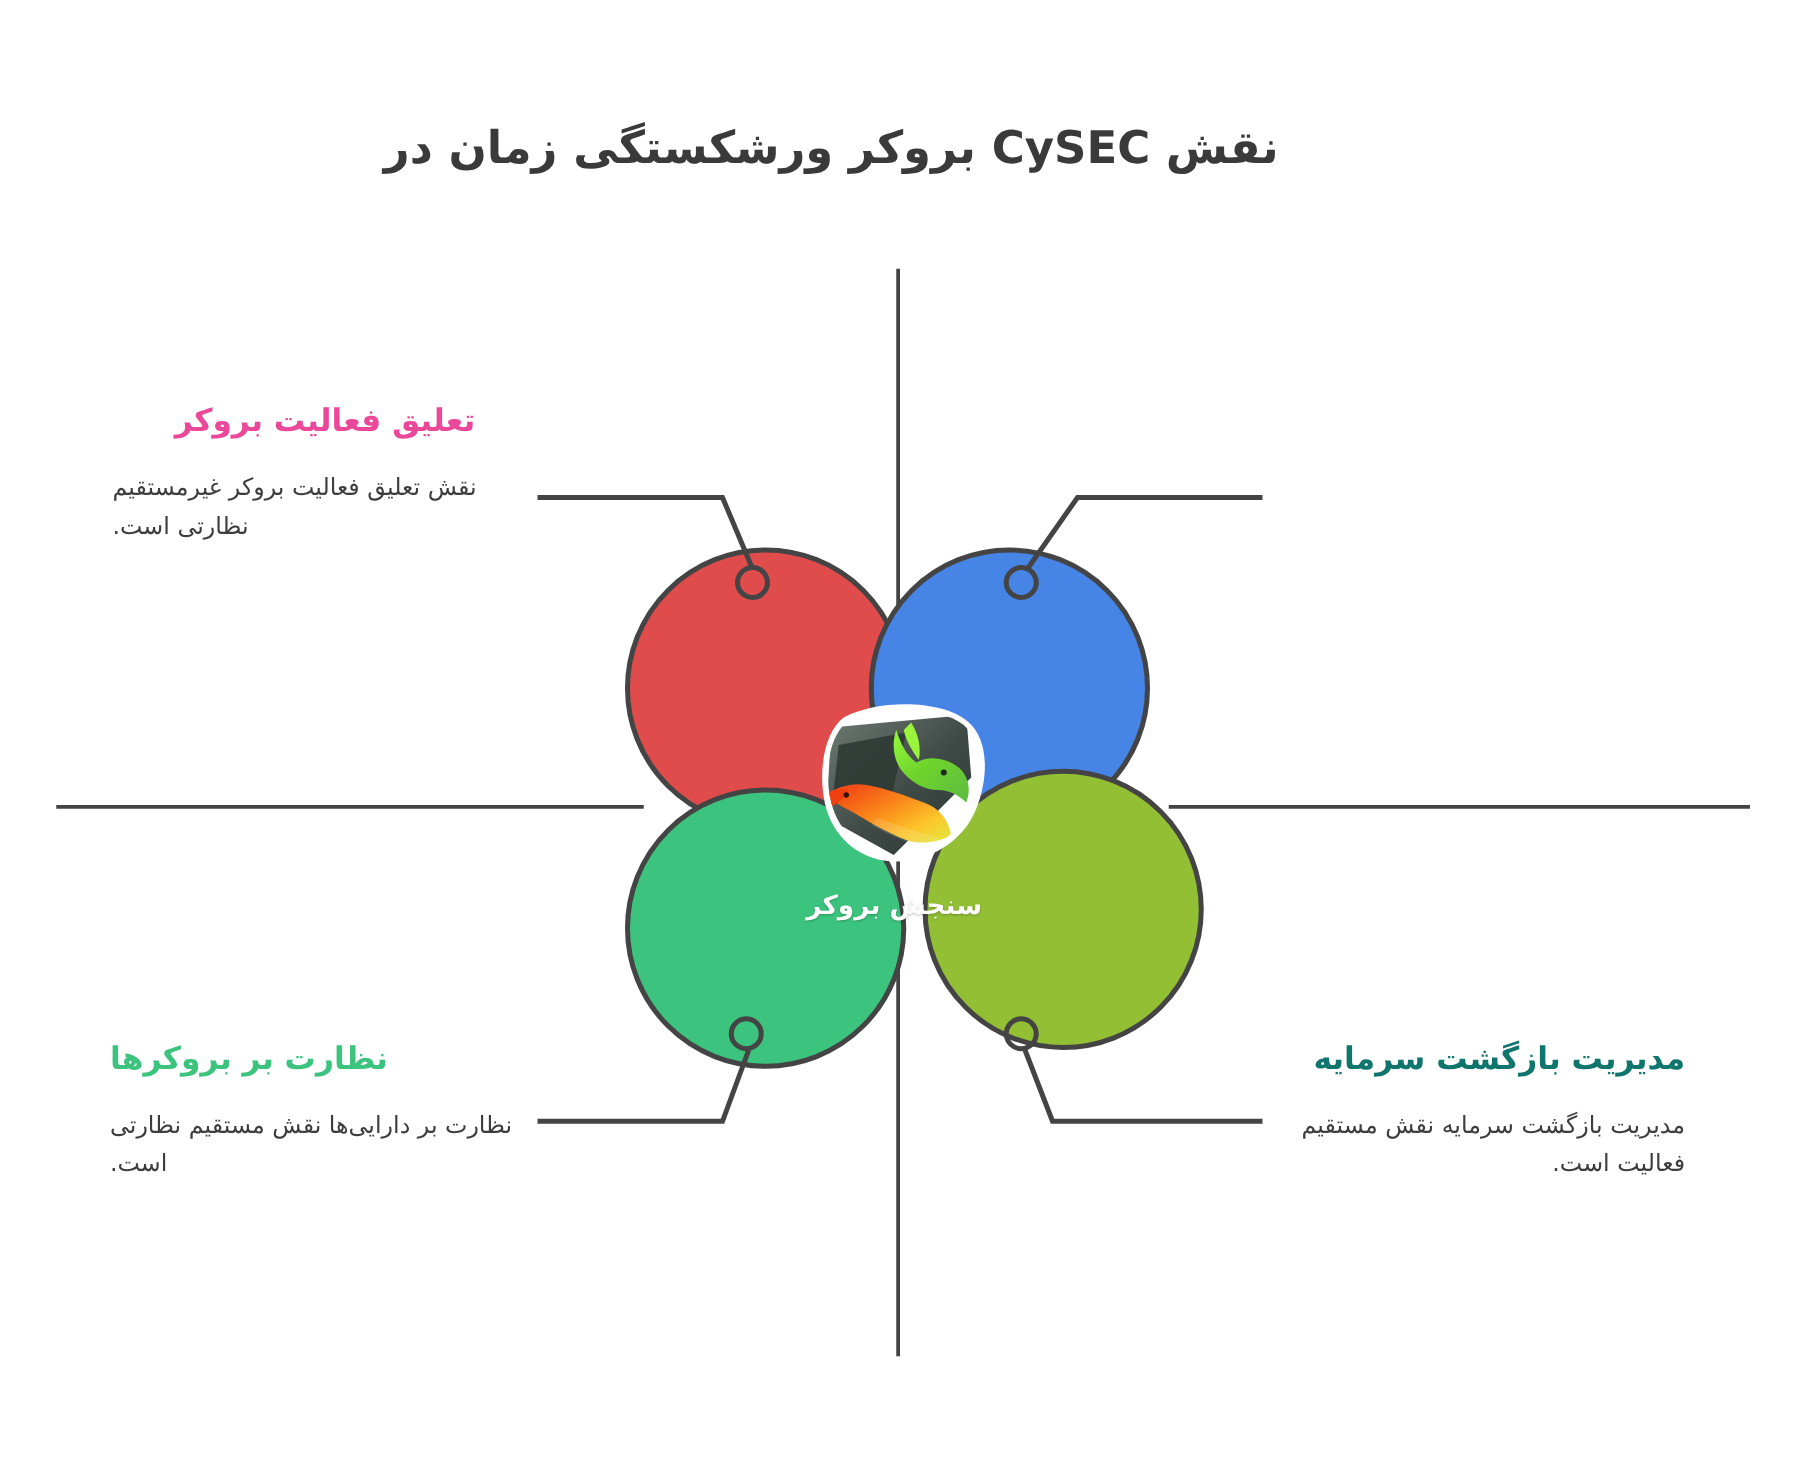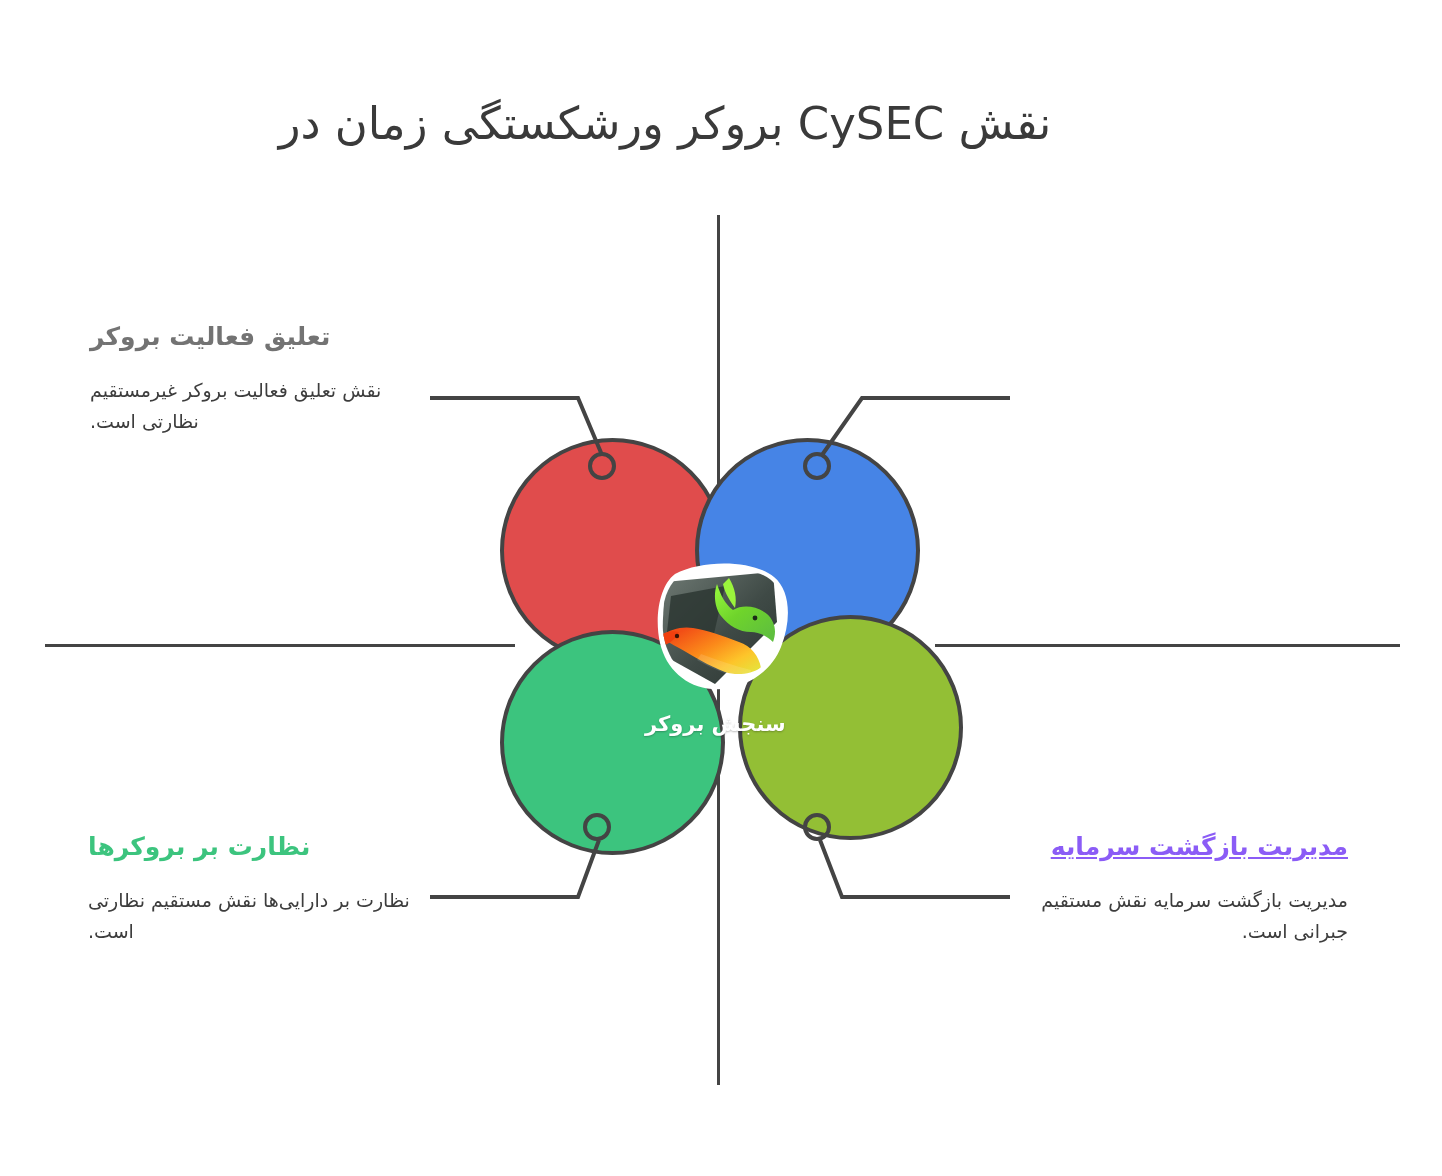--- a/index.html
+++ b/index.html
@@ -11,22 +11,22 @@
     overflow:hidden;
     position:relative;
   }
   #stage{position:absolute;left:0;top:0;width:1442px;height:1176px;}
 
   
   .title{
     position:absolute;
     left:0;top:96px;width:1330px;
     text-align:center;
-    font-size:45px;
-    font-weight:normal;
+    font-size:36px;
+    font-weight:bold;
     color:#3a3a3a;
     direction:rtl;
     letter-spacing:0px;
     line-height:1.25;
   }
 
   
   .divider{position:absolute;background:#444444;}
   .div-v{width:3px;}
   .div-h{height:3px;}
@@ -111,33 +111,33 @@
 <div id="stage">
 
   <div class="title">نقش CySEC بروکر ورشکستگی زمان در</div>
 
   <div class="divider div-v" style="left:717px;top:215px;height:430px;"></div>
   <div class="divider div-v" style="left:717px;top:645px;height:440px;"></div>
   <div class="divider div-h" style="left:45px;top:644px;width:470px;"></div>
   <div class="divider div-h" style="left:935px;top:644px;width:465px;"></div>
 
   <div class="quad q-left" id="quad1">
-    <p class="q-head" style="color:#737373;">تعلیق فعالیت بروکر</p>
+    <p class="q-head" style="color:#ec4899;text-align:center;">تعلیق فعالیت بروکر</p>
     <p class="q-body">نقش تعلیق فعالیت بروکر غیرمستقیم نظارتی است.</p>
   </div>
 
 
   <div class="quad q-left" id="quad3">
     <p class="q-head" style="color:#3CC47E;">نظارت بر بروکر‌ها</p>
     <p class="q-body">نظارت بر دارایی‌ها نقش مستقیم نظارتی است.</p>
   </div>
 
   <div class="quad q-right" id="quad4">
-    <p class="q-head" style="color:#8b5cf6;text-decoration:underline;">مدیریت بازگشت سرمایه</p>
-    <p class="q-body">مدیریت بازگشت سرمایه نقش مستقیم جبرانی است.</p>
+    <p class="q-head" style="color:#0f766e;">مدیریت بازگشت سرمایه</p>
+    <p class="q-body">مدیریت بازگشت سرمایه نقش مستقیم فعالیت است.</p>
   </div>
 
   <div class="venn">
     <div class="circle c1"></div>
     <div class="circle c2"></div>
     <div class="circle c4"></div>
     <div class="circle c3"></div>
   </div>
 
   <div class="c-num" id="num1">1</div>

